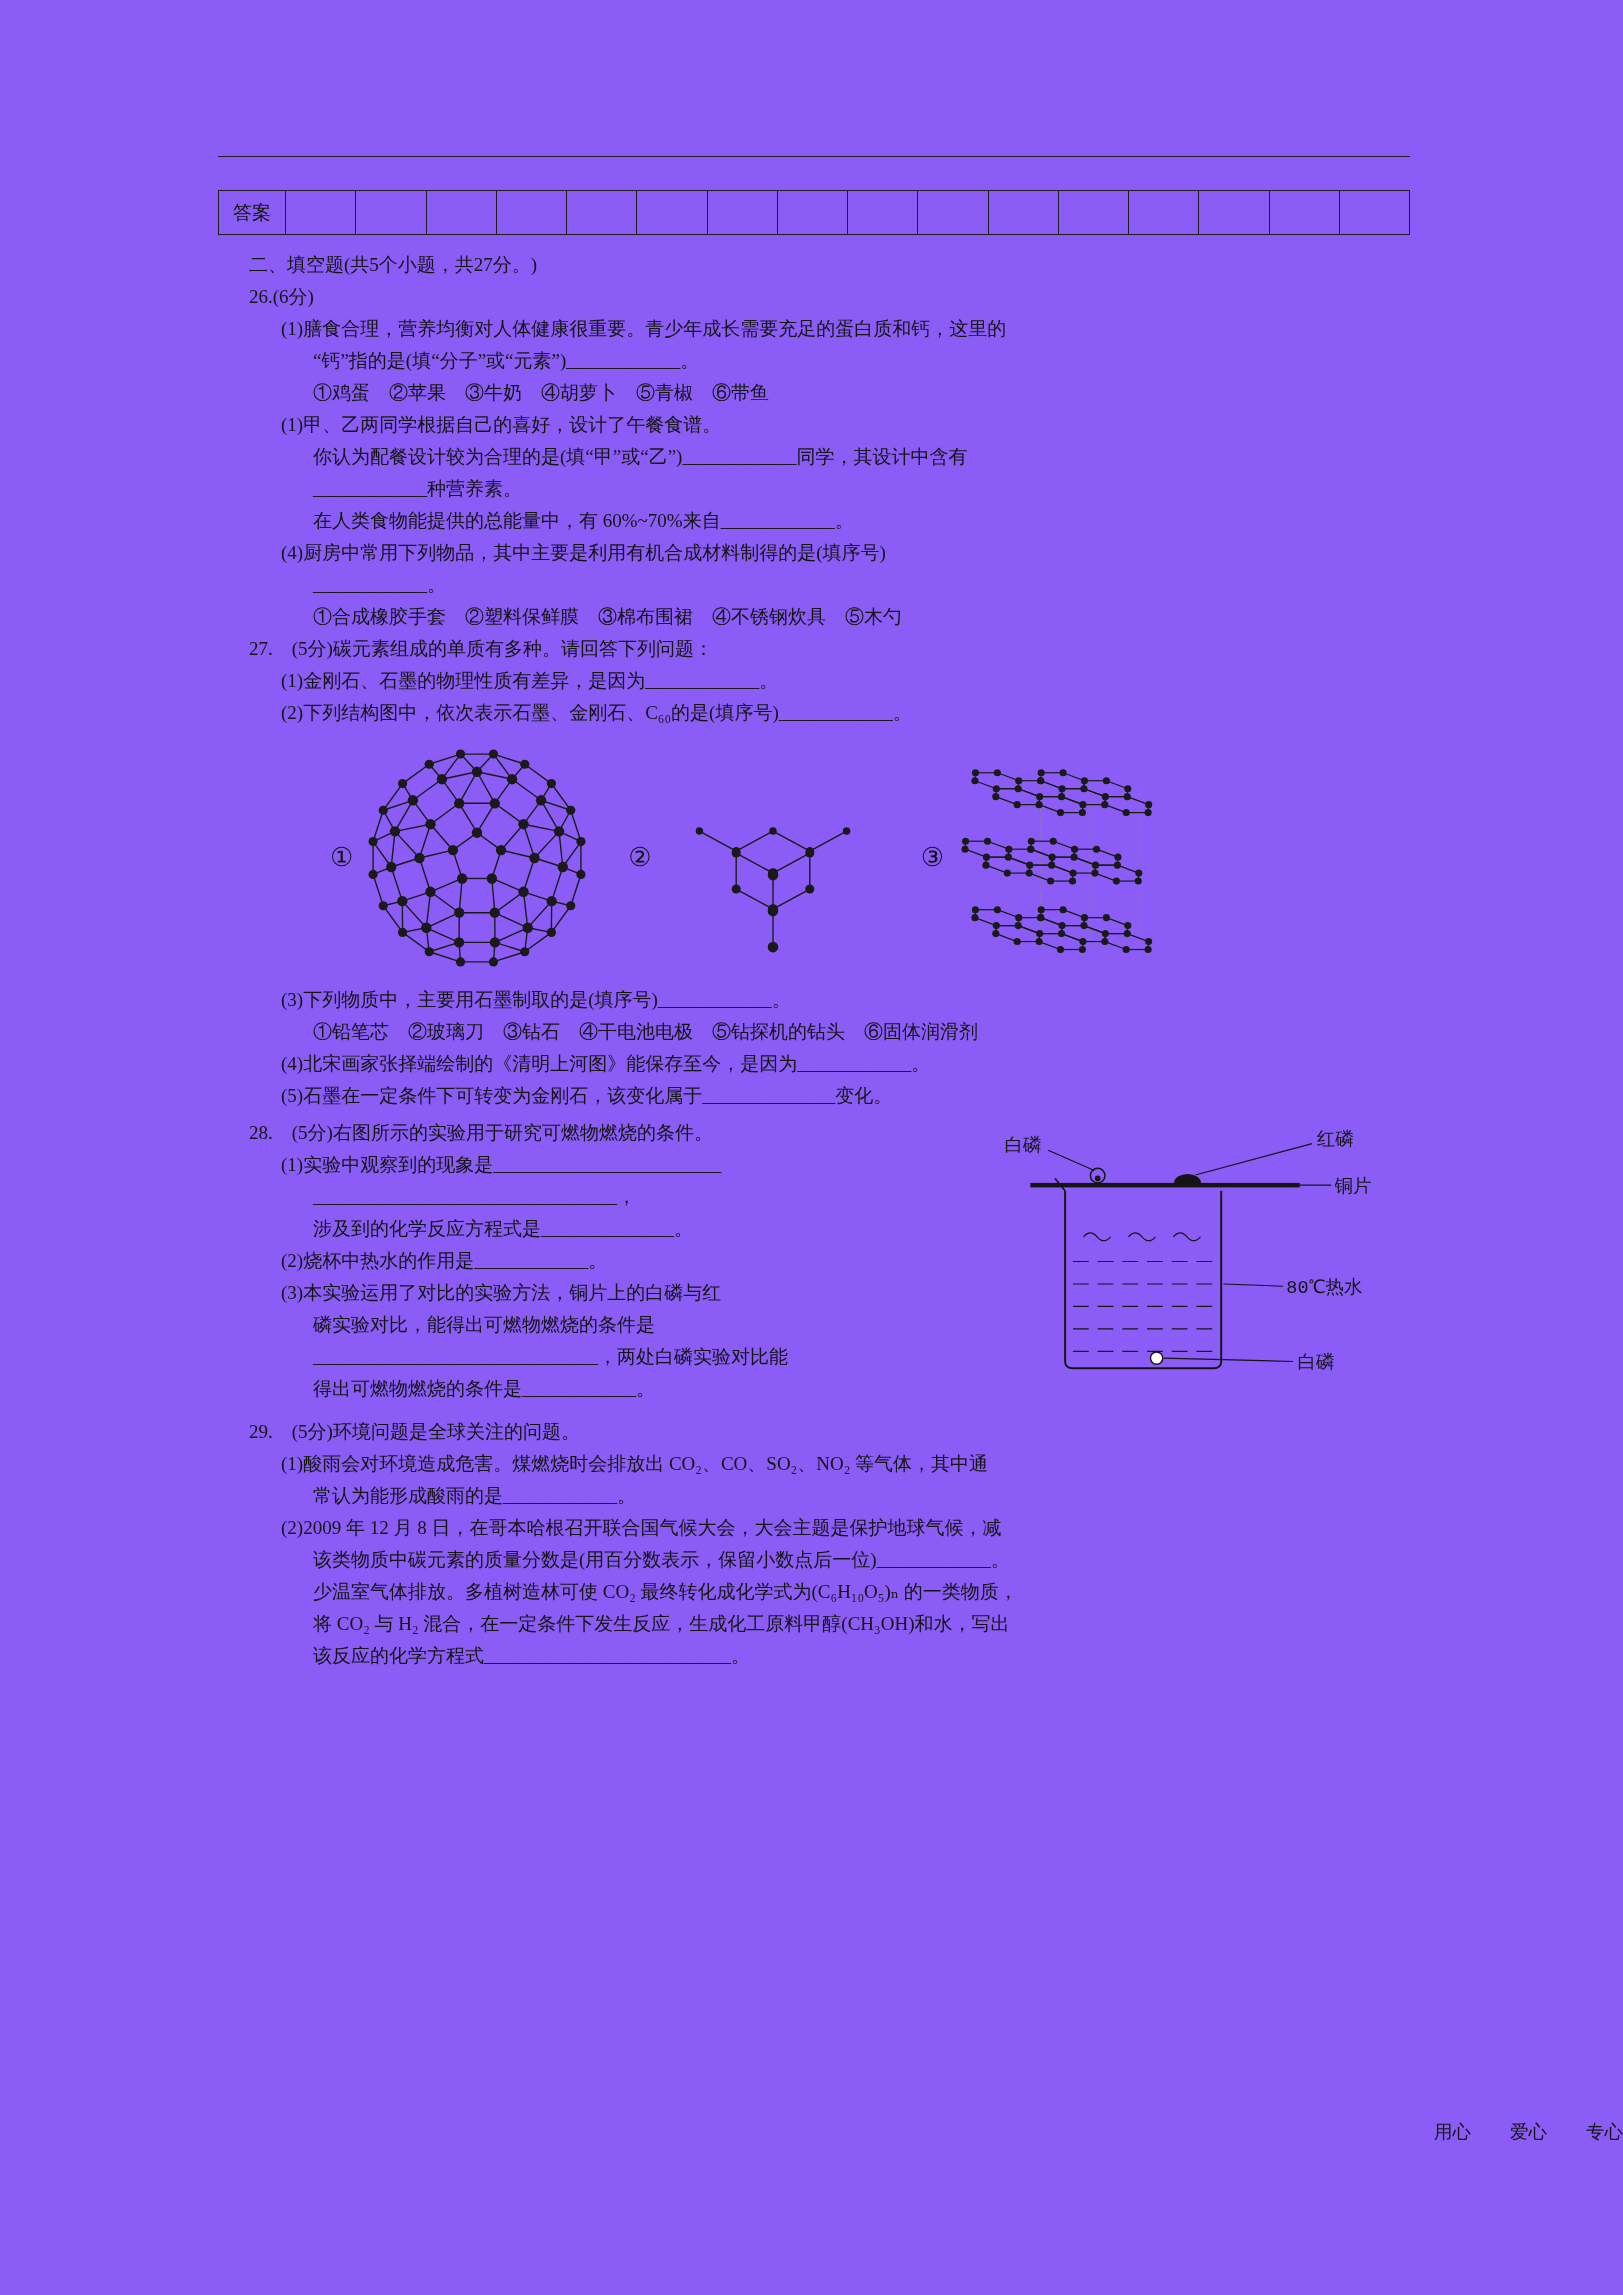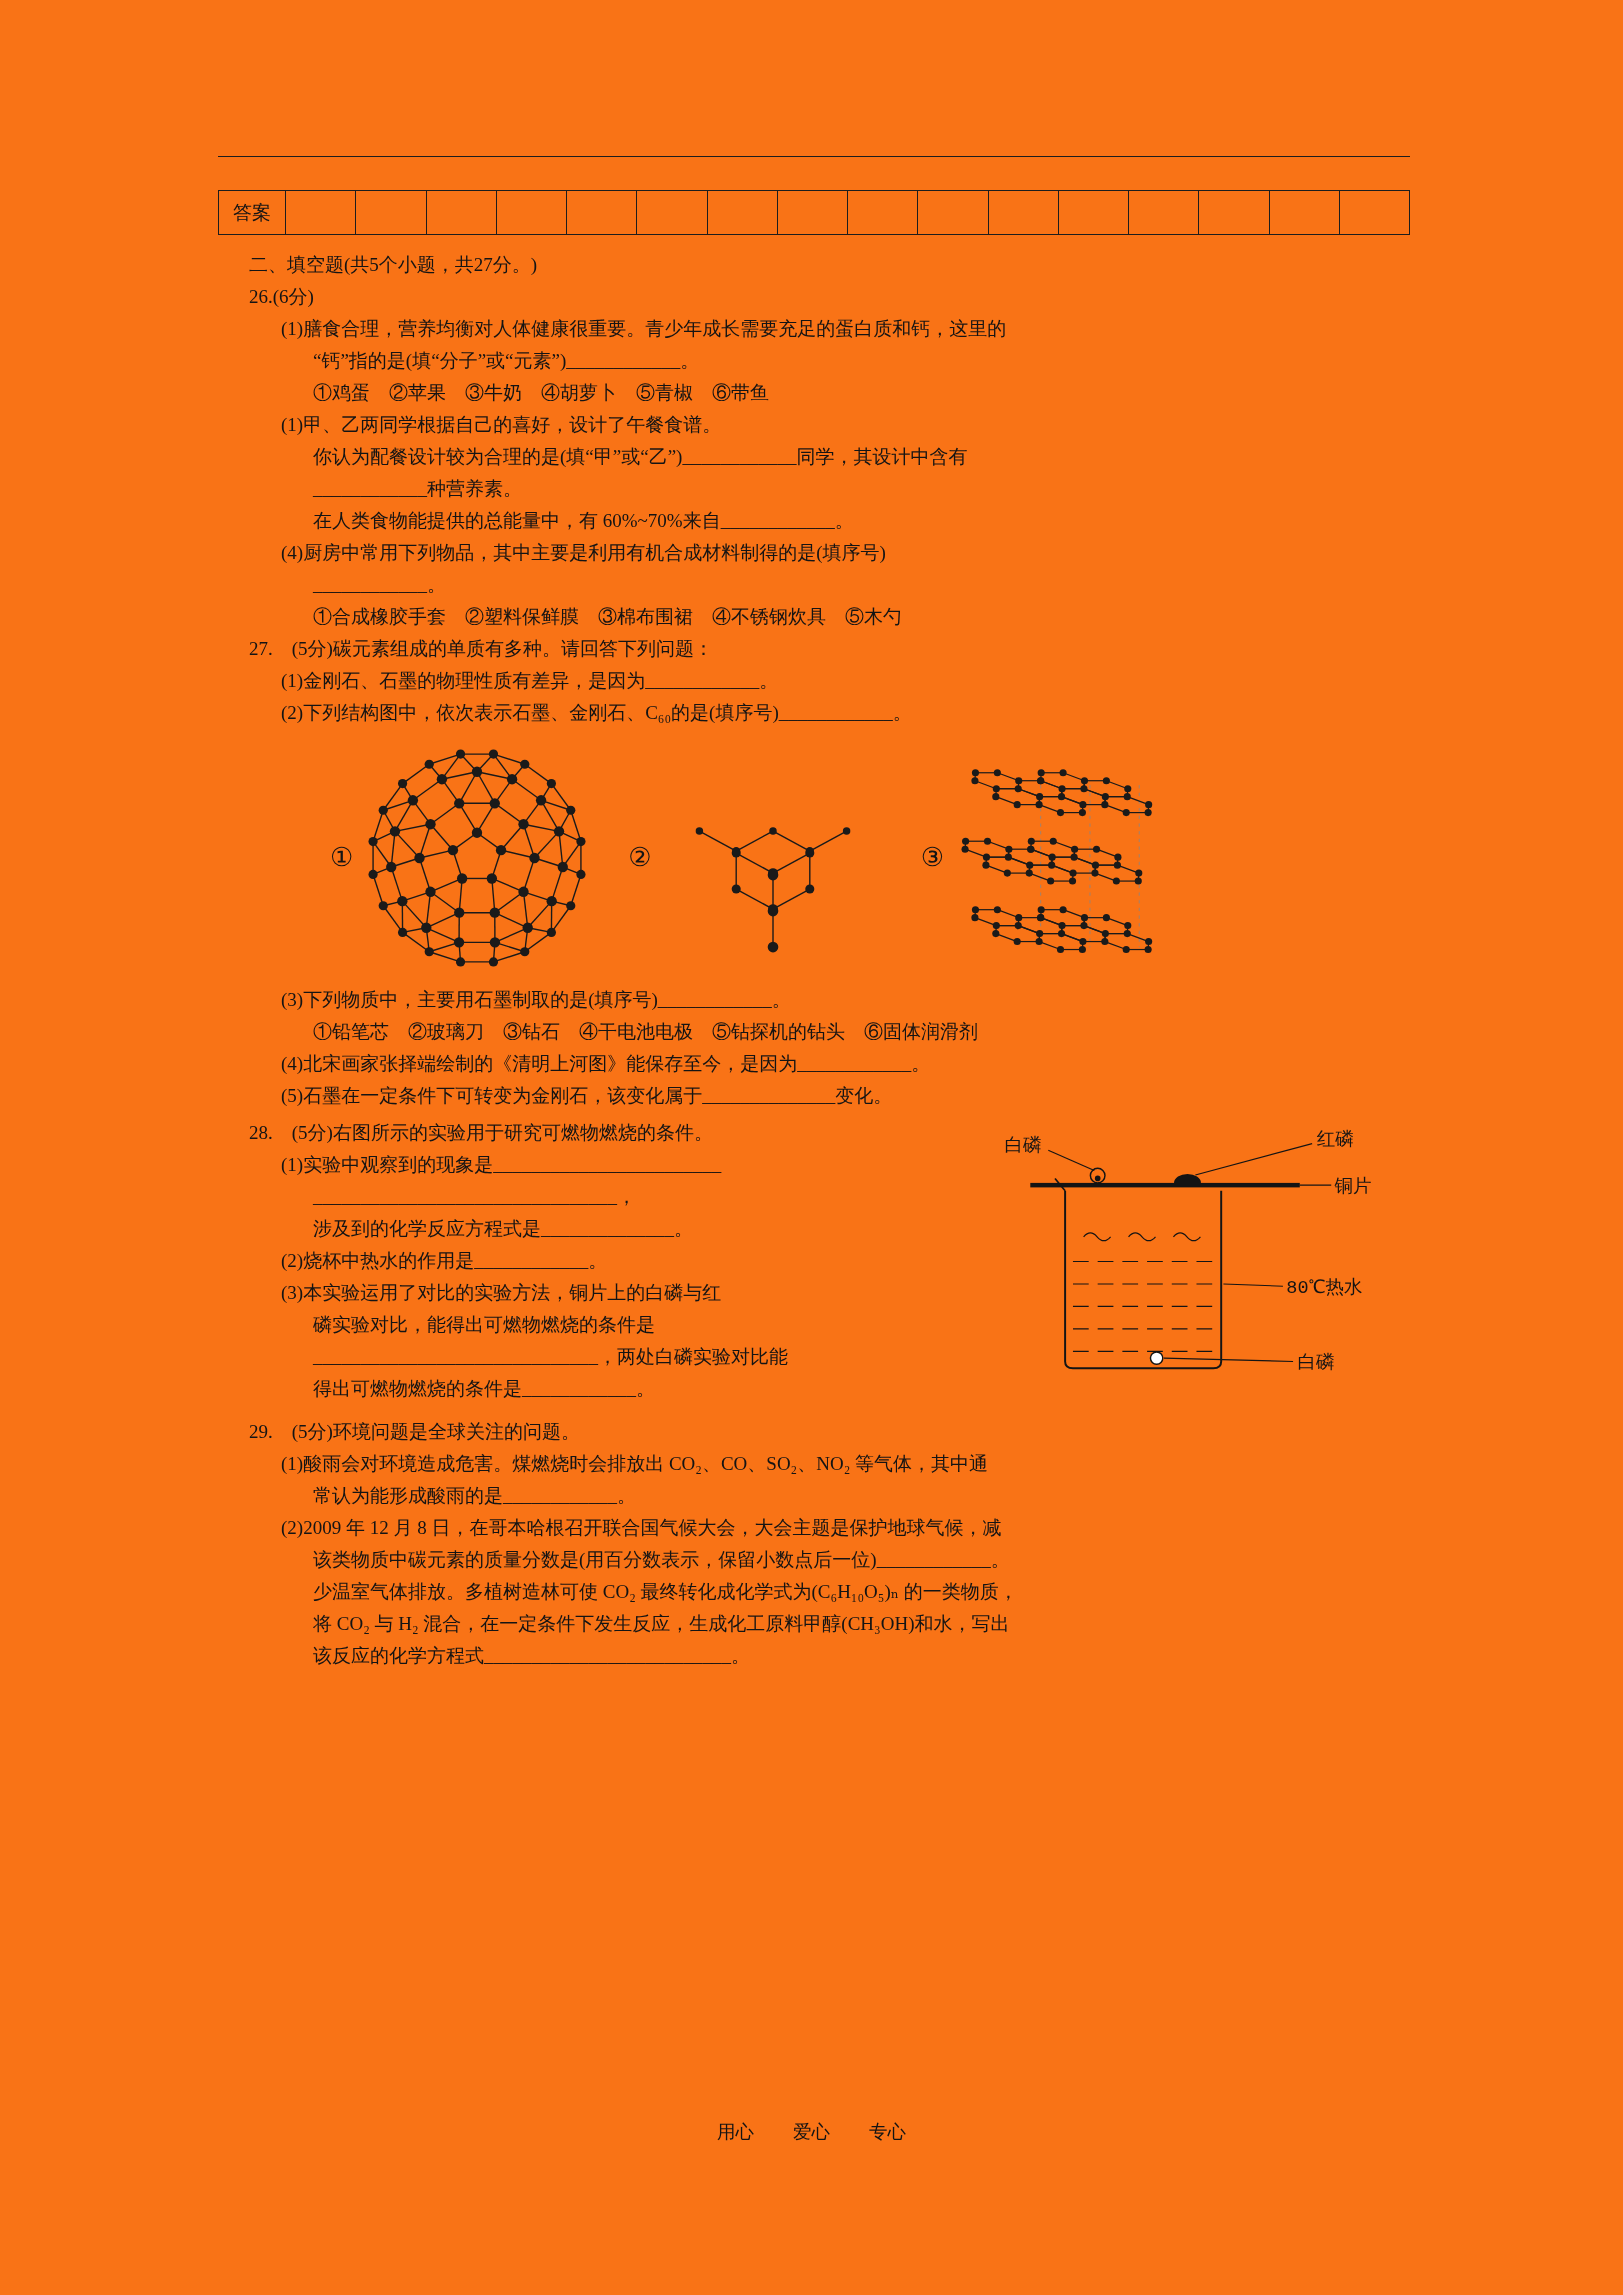--- a/index.html
+++ b/index.html
@@ -1,20 +1,20 @@
 <!DOCTYPE html>
 <html style="font-size:9px"><head>
 <meta charset="utf-8">
 <style>
   *{box-sizing:border-box;margin:0;padding:0;}
   html,body{background:#ffffff;}
   .page{
     position:relative;
     width:1623px;height:2295px;
-    background:#f97316;
+    background:#8b5cf6;
     color:#141414;
     font-family:"Liberation Serif","DejaVu Serif",serif;
     font-size:19px;
     overflow:hidden;
   }
   .content{position:absolute;left:218px;top:156px;width:1192px;}
   .rule{border-top:1.7px solid #1d1d1d;margin-bottom:33px;}
 
   table{border-collapse:collapse;}
   .answer-table{width:100%;table-layout:fixed;margin-bottom:13.5px;}
@@ -34,21 +34,21 @@
   .fig-gap{margin-left:36px;}
   .figures svg{display:block;}
 
   .q28-block{margin-top:4.5px;}
   .beaker-fig{float:right;width:393px;margin:3.4px 26px 4.5px 0;font-family:Liberation Mono, monospace;}
   .beaker-fig svg{display:block;width:393px;height:292px;font-family:inherit;}
   .clear{clear:both;}
 
   .footer{
     position:absolute;top:2119px;left:0;width:100%;
-    display:flex;justify-content:center;gap:39px;
+    display:flex;justify-content:flex-end;gap:39px;
     font-size:18.5px;
   }
   svg text{fill:#141414;font-size:33px;}
 </style>
 </head>
 <body>
 
 <div class="page">
   <div class="content">
     <div class="rule"></div>

